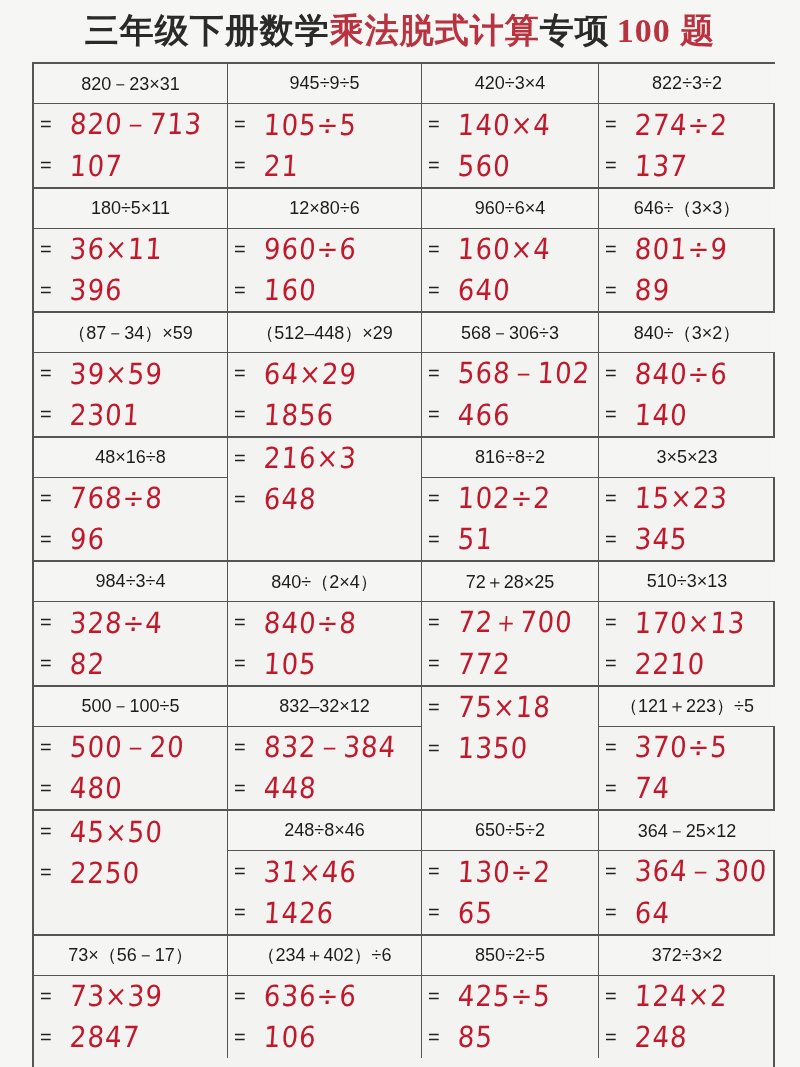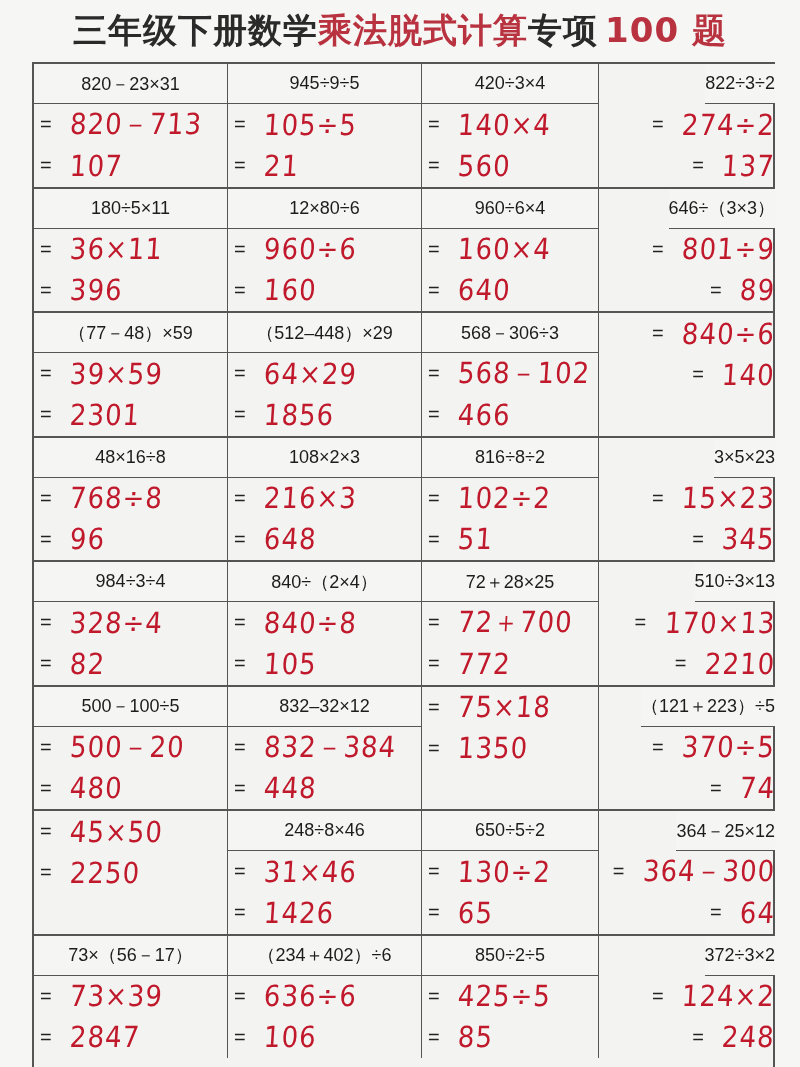--- a/index.html
+++ b/index.html
@@ -11,38 +11,38 @@
     }
     .title {
       position: absolute; left: 0; top: 0; width: 800px; height: 62px;
       display: flex; align-items: center; justify-content: center;
       font-size: 34px; font-weight: bold; letter-spacing: 1px;
       font-family: "DejaVu Sans", "Liberation Sans", sans-serif;
       white-space: nowrap;
     }
     .title .dark { color: #2a2a2a; }
     .title .red { color: #b8323f; }
-    .title .num { margin-left: 7px; }
+    .title .num { margin-left: 7px; font-family: Liberation Serif, serif; }
     .grid {
       position: absolute; left: 32px; top: 62px; width: 743px; height: 1010px;
       border-left: 2px solid #555; border-right: 2px solid #555;
       box-sizing: border-box;
       display: grid;
       grid-template-columns: 194px 194px 177px 176px;
       grid-template-rows: repeat(8, 124.5px);
       background: #f3f3f1;
     }
     .cell {
       border-top: 2px solid #555;
       border-right: 1.5px solid #555;
       box-sizing: border-box;
       display: flex; flex-direction: column;
       position: relative;
     }
-    .cell:nth-child(4n) { border-right: none; align-items: flex-end; }
+    .cell:nth-child(4n) { border-right: none; }
     .q {
       height: 40px; display: flex; align-items: center; justify-content: center;
       font-size: 18px; color: #1c1c1c;
       border-bottom: 1.5px solid #555;
       box-sizing: border-box;
       white-space: nowrap;
       background: #f5f5f3;
     }
     .line {
       height: 41px; display: flex; align-items: center;
@@ -153,21 +153,21 @@
       <div class="line">
         <span class="eq">=</span>
         <span class="hw">801÷9</span>
       </div>
       <div class="line">
         <span class="eq">=</span>
         <span class="hw">89</span>
       </div>
     </div>
     <div class="cell">
-      <div class="q">（77－48）×59</div>
+      <div class="q">（87－34）×59</div>
       <div class="line">
         <span class="eq">=</span>
         <span class="hw">39×59</span>
       </div>
       <div class="line">
         <span class="eq">=</span>
         <span class="hw">2301</span>
       </div>
     </div>
     <div class="cell">
@@ -186,20 +186,21 @@
       <div class="line">
         <span class="eq">=</span>
         <span class="hw">568－102</span>
       </div>
       <div class="line">
         <span class="eq">=</span>
         <span class="hw">466</span>
       </div>
     </div>
     <div class="cell">
+      <div class="q">840÷（3×2）</div>
       <div class="line">
         <span class="eq">=</span>
         <span class="hw">840÷6</span>
       </div>
       <div class="line">
         <span class="eq">=</span>
         <span class="hw">140</span>
       </div>
     </div>
     <div class="cell">
@@ -207,21 +208,20 @@
       <div class="line">
         <span class="eq">=</span>
         <span class="hw">768÷8</span>
       </div>
       <div class="line">
         <span class="eq">=</span>
         <span class="hw">96</span>
       </div>
     </div>
     <div class="cell">
-      <div class="q">108×2×3</div>
       <div class="line">
         <span class="eq">=</span>
         <span class="hw">216×3</span>
       </div>
       <div class="line">
         <span class="eq">=</span>
         <span class="hw">648</span>
       </div>
     </div>
     <div class="cell">

